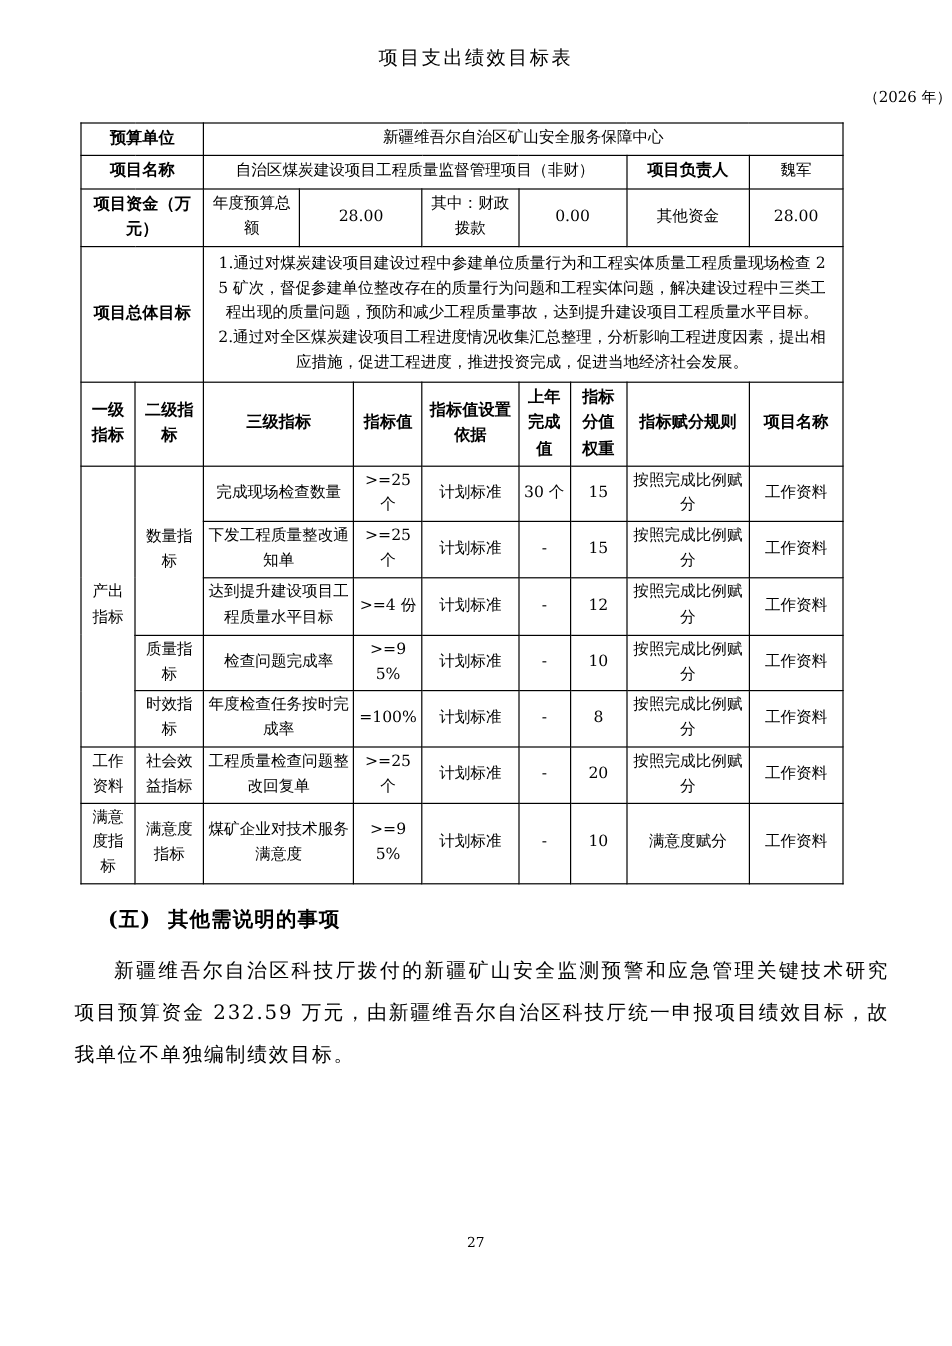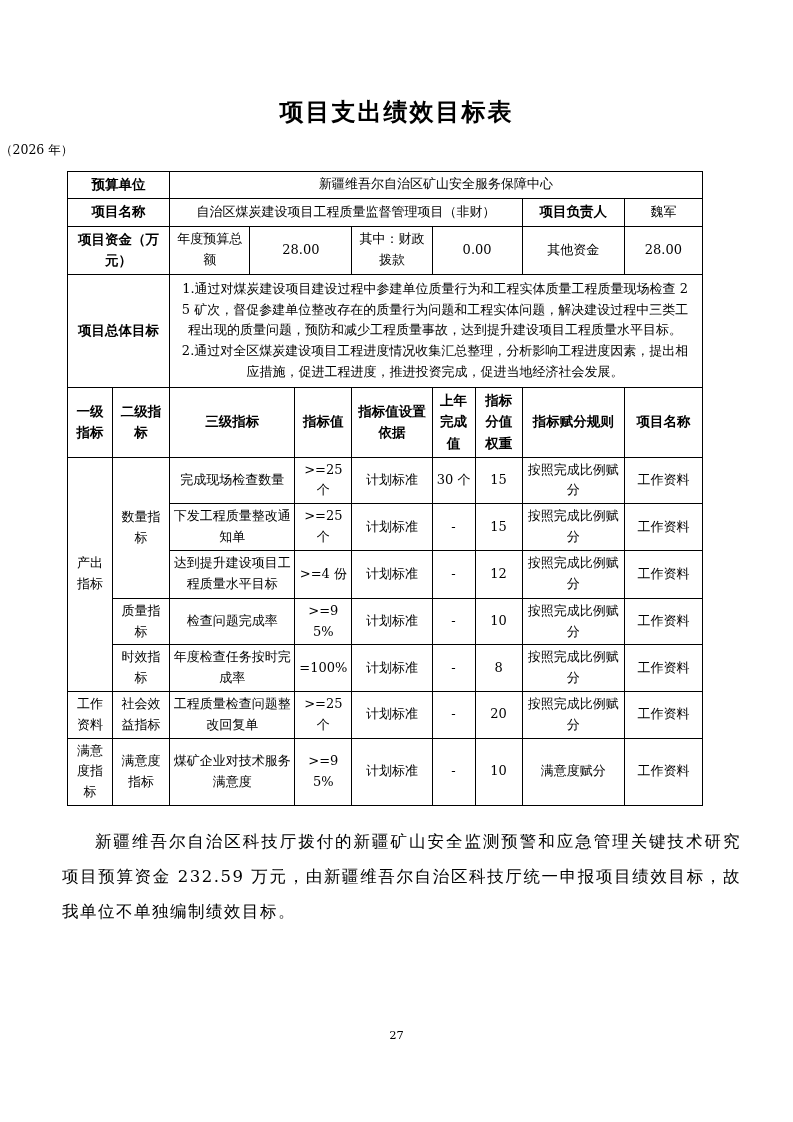--- a/index.html
+++ b/index.html
@@ -5,28 +5,28 @@
   html,body { margin:0; padding:0; background:#ffffff; }
   .page {
     position:relative;
     width:793px; height:1122px;
     background:#ffffff;
     color:#000;
     font-family:"DejaVu Serif", serif;
     overflow:hidden;
   }
   .doc-title {
-    margin:0; padding-top:96px;
-    text-align:center;
-    font-size:24px; font-weight:bold;
+    margin:0; padding-top:38px;
+    text-align:center;
+    font-size:16px; font-weight:normal;
     letter-spacing:2px;
   }
   .doc-subtitle {
     margin-top:14px;
-    text-align:left;
+    text-align:right;
     font-size:12.5px;
   }
   table.main {
     border-collapse:collapse;
     table-layout:fixed;
     width:636px;
     margin:12px 0 0 67px;
   }
   table.main td, table.main th {
     border:1px solid #000;
@@ -211,18 +211,19 @@
       <td>计划标准</td>
       <td>-</td>
       <td>10</td>
       <td>满意度赋分</td>
       <td>工作资料</td>
     </tr>
   </tbody>
     </table>
 
   <div class="notes">
+    <h2 class="notes-heading">(五)  其他需说明的事项</h2>
     <p class="notes-paragraph">新疆维吾尔自治区科技厅拨付的新疆矿山安全监测预警和应急管理关键技术研究项目预算资金 232.59 万元，由新疆维吾尔自治区科技厅统一申报项目绩效目标，故我单位不单独编制绩效目标。</p>
   </div>
 
   <div class="page-number">27</div>
 
 </div>
 
 </body></html>

